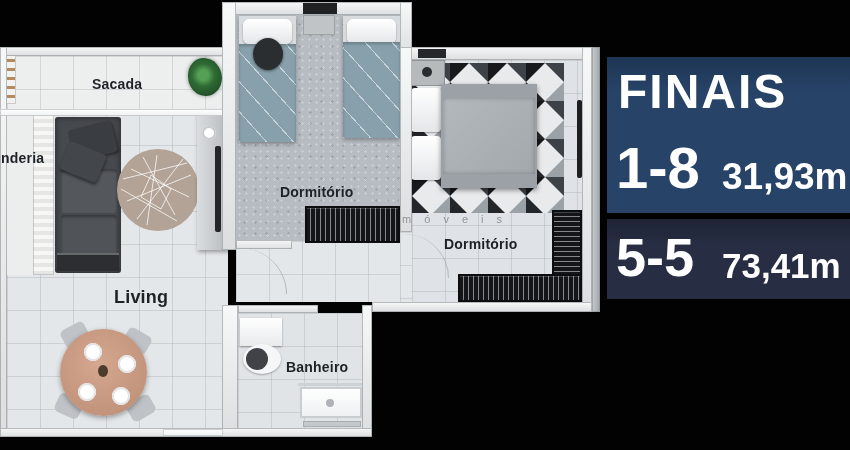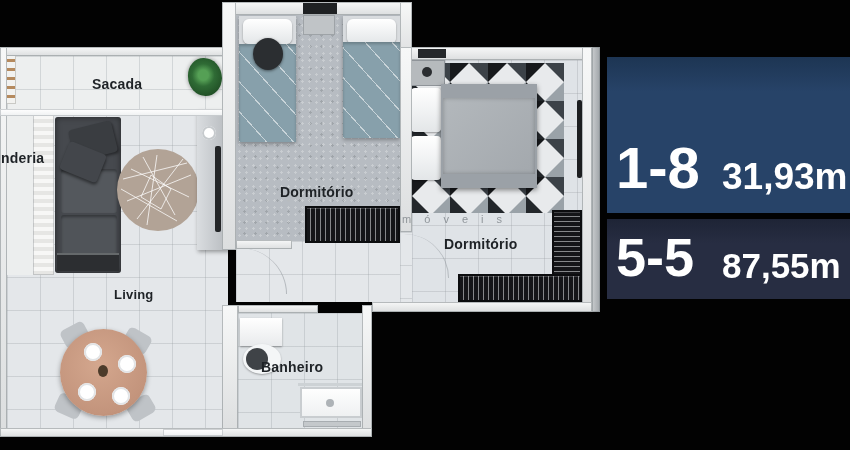--- a/index.html
+++ b/index.html
@@ -166,27 +166,28 @@
   <div class="abs wall" style="left:222px;top:305px;width:16px;height:132px;"></div>
   <div class="abs wall" style="left:238px;top:305px;width:80px;height:8px;"></div>
   <div class="abs wall" style="left:362px;top:305px;width:10px;height:132px;"></div>
   <div class="abs wall" style="left:0px;top:428px;width:372px;height:9px;"></div>
   <div class="abs wall-window" style="left:163px;top:429px;width:60px;height:7px;"></div>
 
   <div class="abs rlabel" style="left:92px;top:76px;">Sacada</div>
   <div class="abs rlabel" style="left:1px;top:150px;">nderia</div>
   <div class="abs rlabel" style="left:280px;top:184px;">Dormitório</div>
   <div class="abs rlabel" style="left:444px;top:236px;">Dormitório</div>
-  <div class="abs rlabel" style="left:114px;top:287px;font-size:13px;">Living</div>
-  <div class="abs rlabel" style="left:261px;top:359px;">Banheiro</div>
+  <div class="abs rlabel" style="left:114px;top:287px;font-size:18px;">Living</div>
+  <div class="abs rlabel" style="left:286px;top:359px;">Banheiro</div>
 
   <div class="abs wm" style="left:402px;top:213px;font-size:11px;letter-spacing:5px;opacity:.85;">m ó v e i s</div>
 
   <div class="abs" style="left:607px;top:57px;width:243px;height:156px;background:linear-gradient(180deg,#1d3553 0%,#274368 22%,#274368 100%);">
+    <div class="panel-txt abs" style="left:11px;top:11px;font-size:48px;letter-spacing:2px;">FINAIS</div>
     <div class="panel-txt abs" style="left:9px;top:82px;font-size:58px;">1-8</div>
     <div class="panel-txt abs" style="left:115px;top:101px;font-size:37px;">31,93m</div>
   </div>
   <div class="abs" style="left:607px;top:219px;width:243px;height:80px;background:linear-gradient(180deg,#1e2436 0%,#272d42 30%,#272d42 100%);">
     <div class="panel-txt abs" style="left:9px;top:11px;font-size:54px;">5-5</div>
-    <div class="panel-txt abs" style="left:115px;top:29px;font-size:35px;">87,55m</div>
+    <div class="panel-txt abs" style="left:115px;top:29px;font-size:35px;">73,41m</div>
   </div>
 
 </div>
 
 </body></html>

